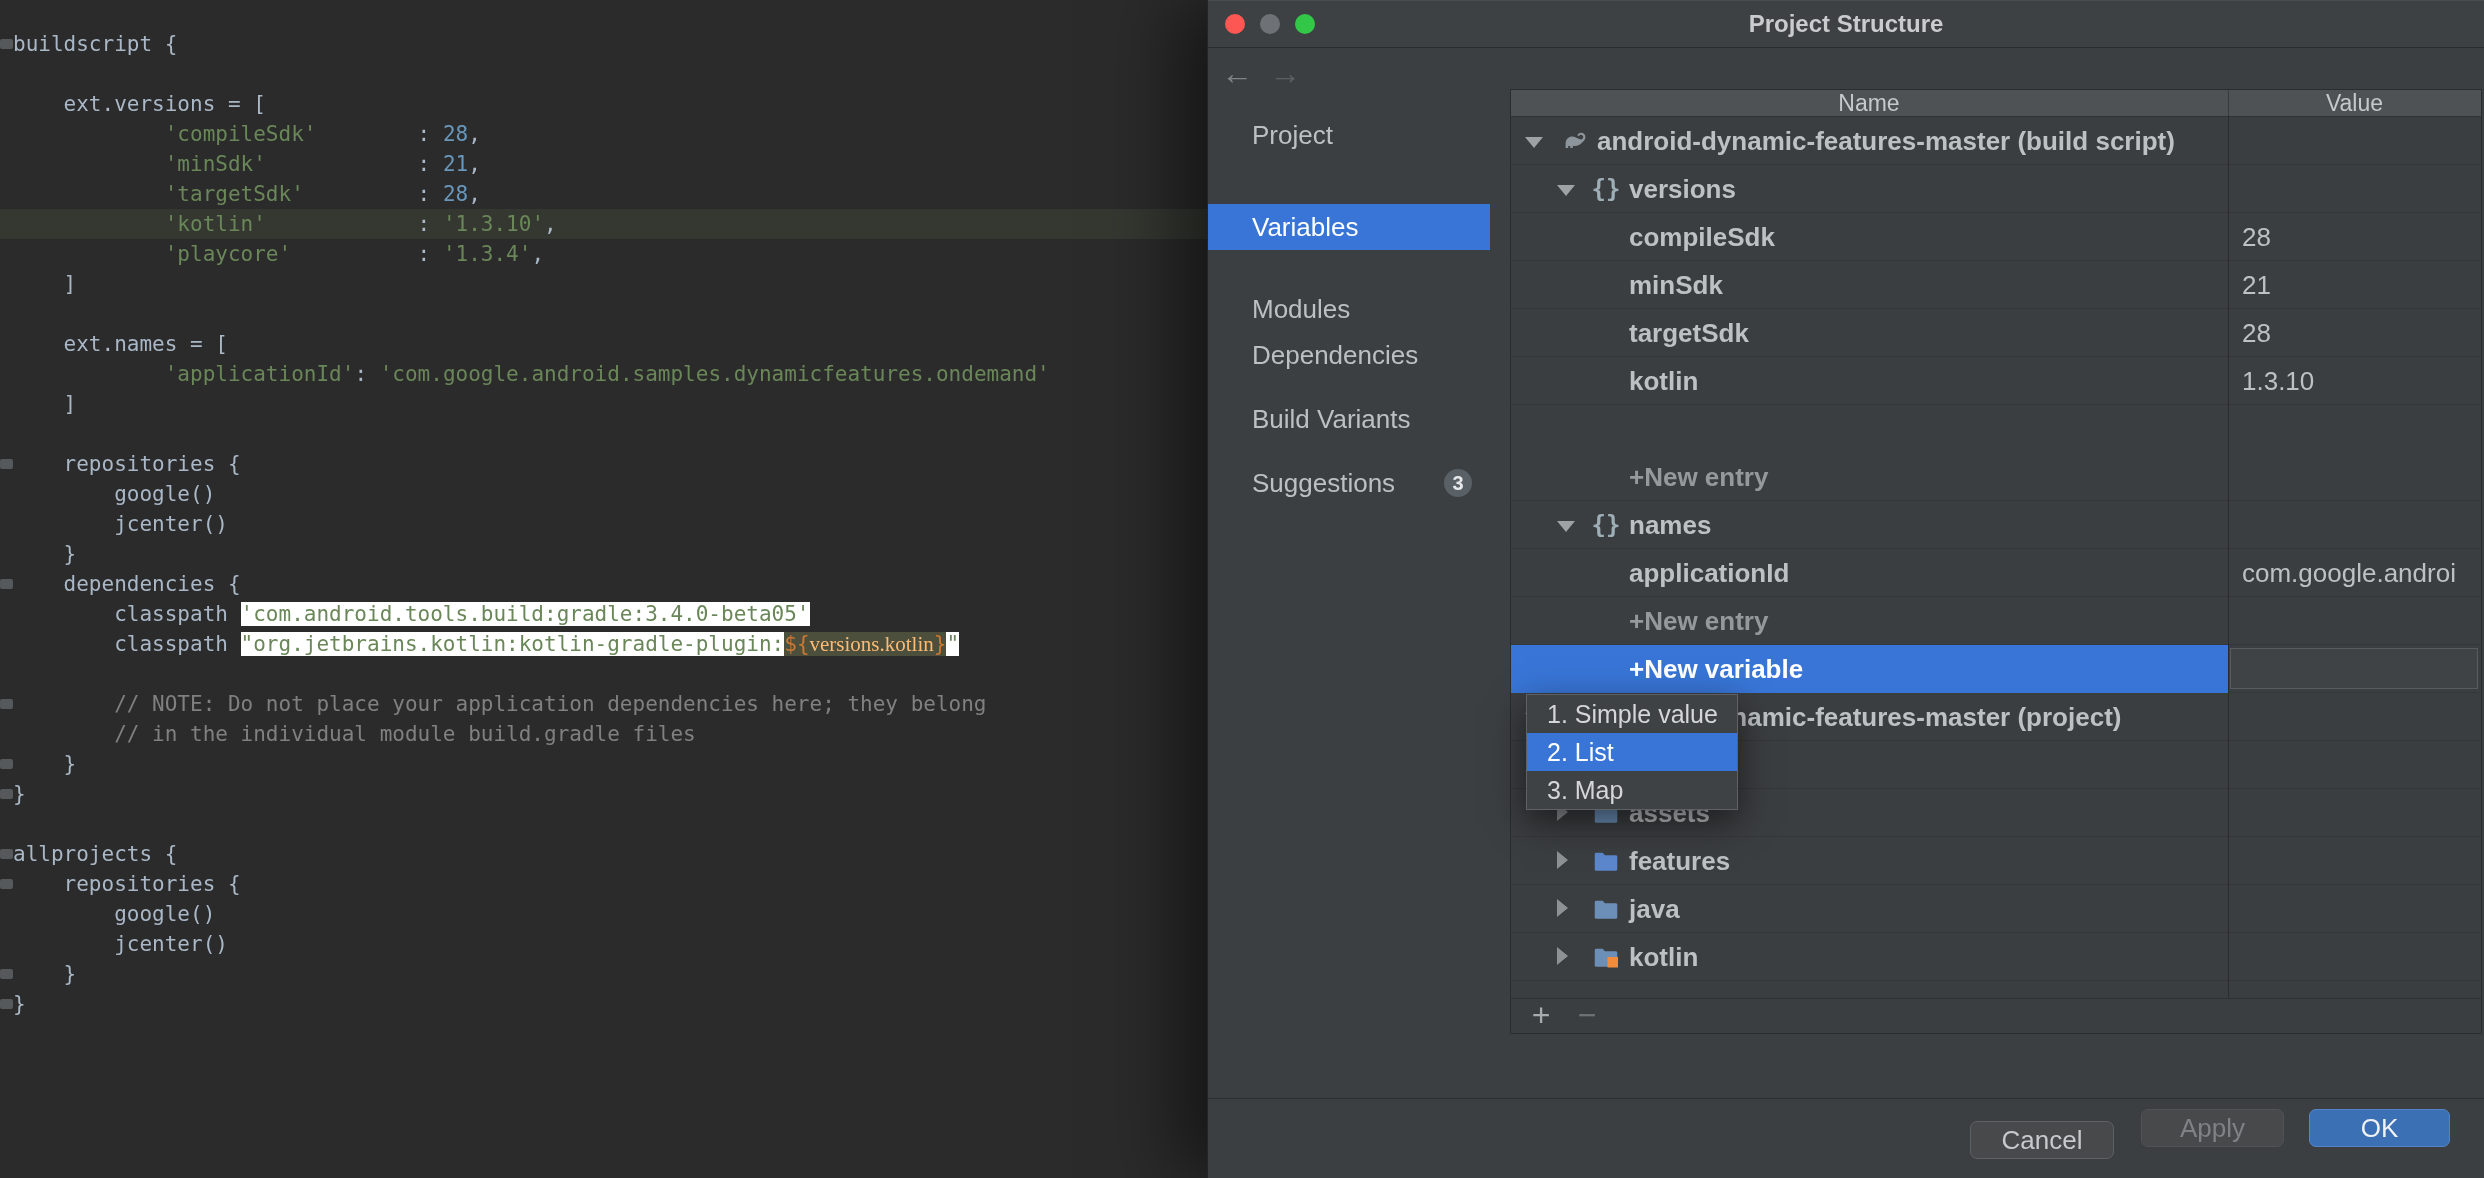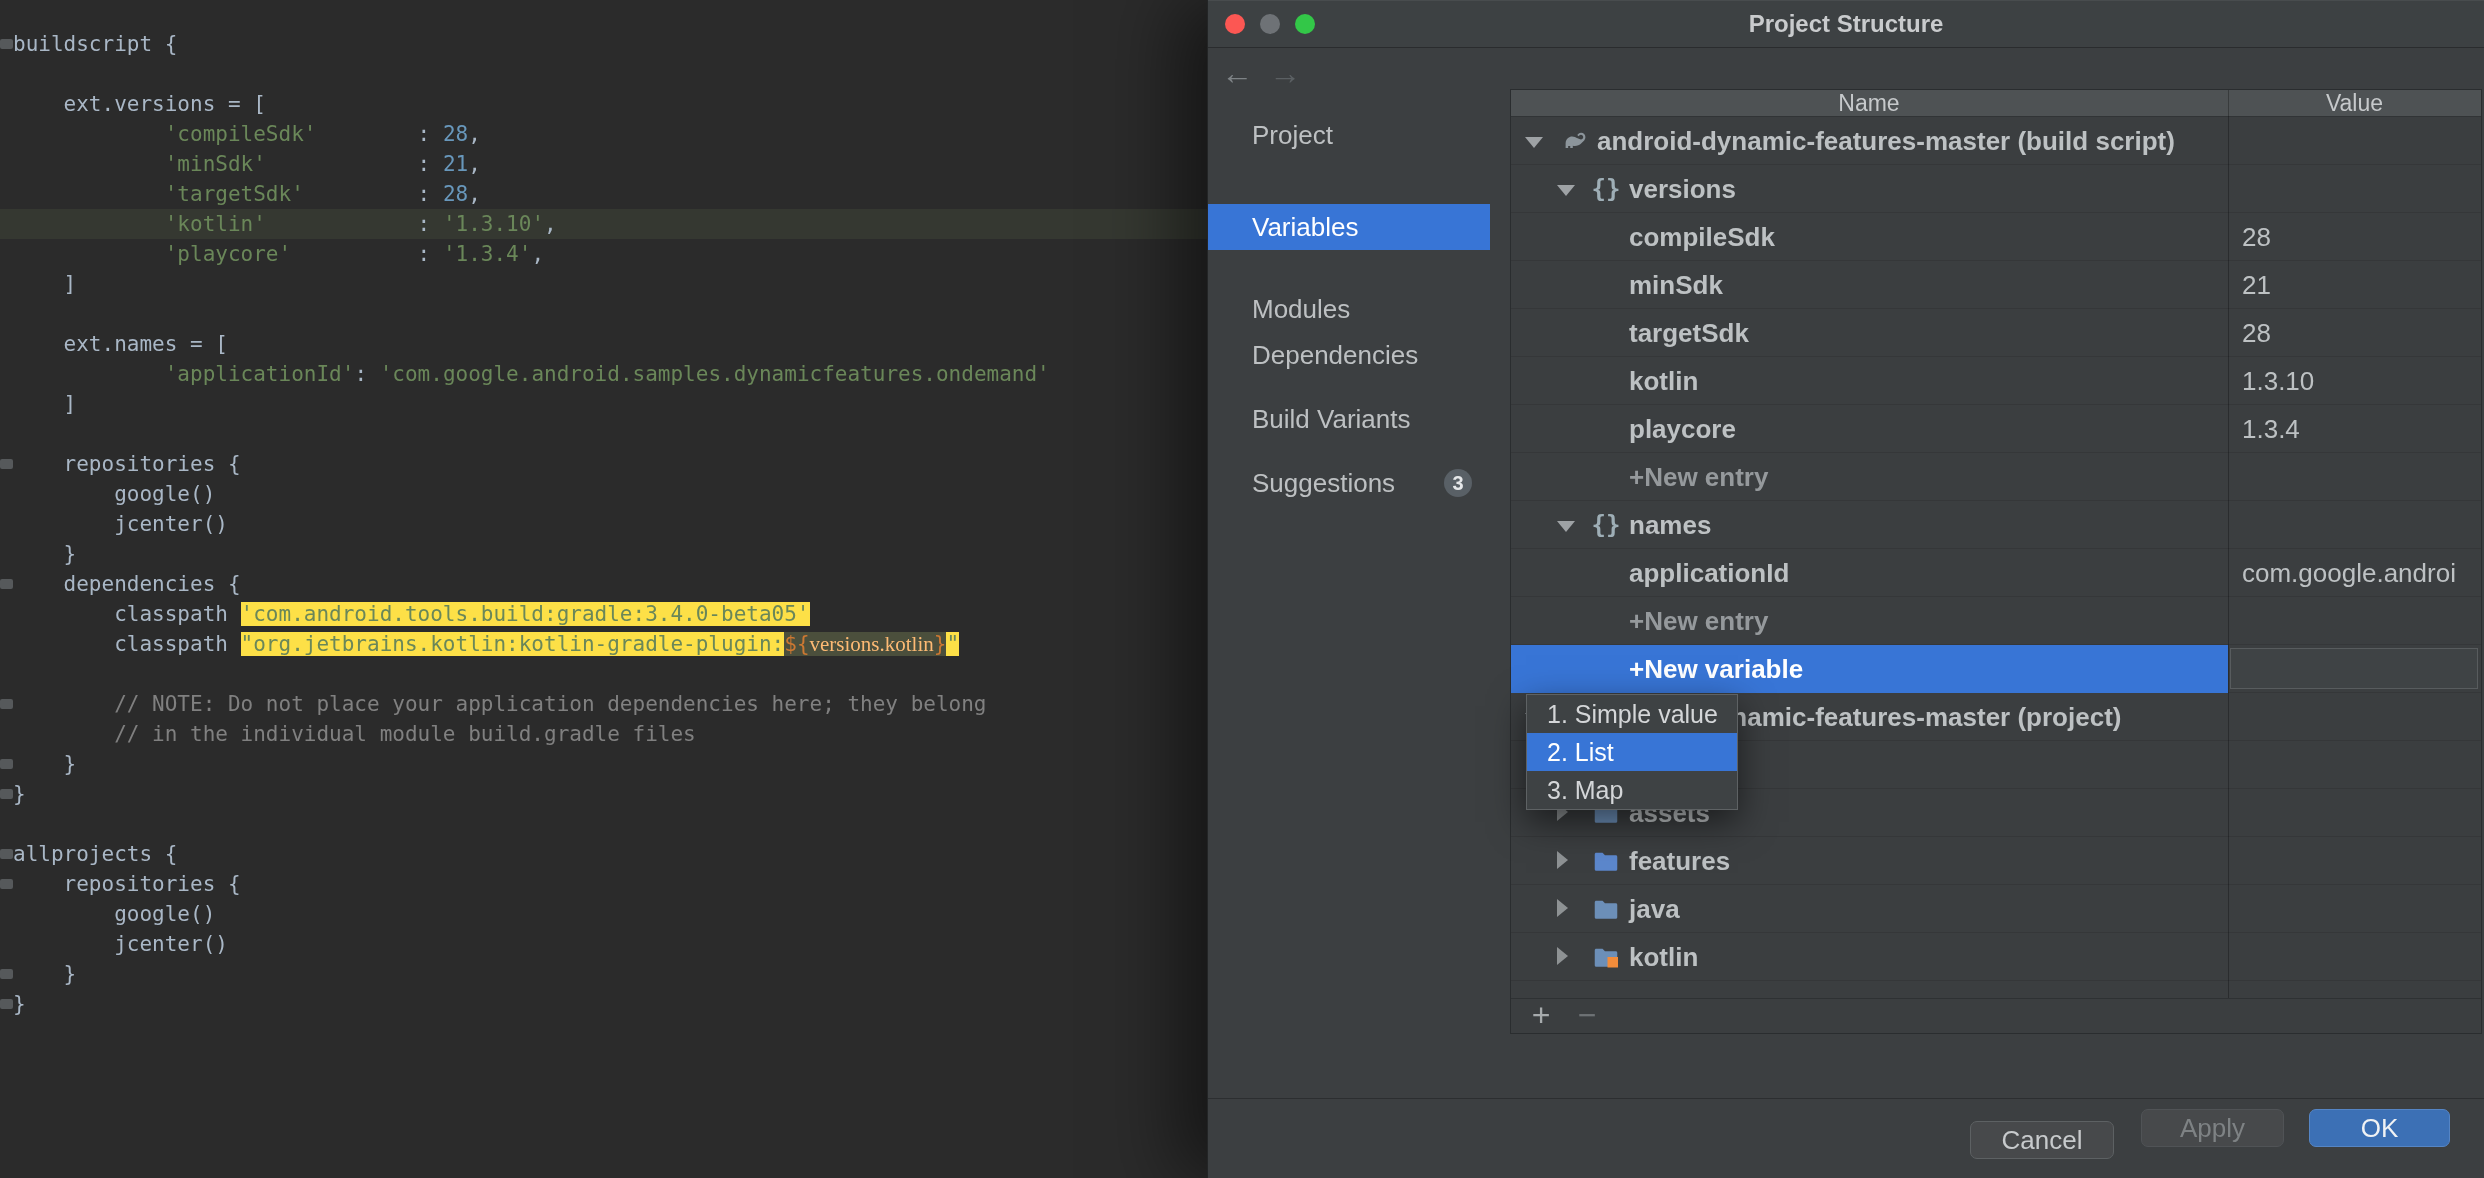--- a/index.html
+++ b/index.html
@@ -11,21 +11,21 @@
             background:#2B2B2B; padding-top:29px; z-index:0; }
   .code-line { position:relative; height:30px; width:100%;
                font-family:"DejaVu Sans Mono","Liberation Mono",monospace;
                font-size:21px; line-height:30px; }
   .code-line.current { background:#353831; }
   .code-text { position:absolute; left:13px; top:0; white-space:pre; }
   .gutter-mark { position:absolute; left:0; top:10px; width:13px; height:10px;
                  background:#56595B; border-radius:2px; }
   .tok-p { color:#A9B7C6; } .tok-s { color:#6A8759; } .tok-n { color:#6897BB; }
   .tok-c { color:#808080; }
-  .tok-hs { color:#6A8759; background:#fde047; }
+  .tok-hs { color:#6A8759; background:#ffffff; }
   .tok-hb { color:#CC7832; background:#4B4F3C; }
   .tok-hi { color:#fdba74; background:#4B4F3C;font-family:Liberation Serif, serif; }
 
   
   #dialog { position:absolute; left:1207px; top:0; width:1277px; height:1178px;
             background:#3C3F41; z-index:10; border-left:1px solid #232526;
             box-shadow:-30px 0 70px rgba(0,0,0,.5); }
   #titlebar { position:absolute; left:0; top:0; right:0; height:48px;
               background:#3D4143; border-bottom:1px solid #2A2C2E;
               box-shadow:inset 0 1px 0 rgba(255,255,255,.06); }
@@ -271,24 +271,20 @@
             <span class="rvalue">21</span>
           </div>
           <div class="row" style="top: 192px;">
             <span class="rname" style="left: 118px;">targetSdk</span>
             <span class="rvalue">28</span>
           </div>
           <div class="row" style="top: 240px;">
             <span class="rname" style="left: 118px;">kotlin</span>
             <span class="rvalue">1.3.10</span>
           </div>
-          <div class="row" style="top: 288px;">
-            <span class="rname" style="left: 118px;">playcore</span>
-            <span class="rvalue">1.3.4</span>
-          </div>
           <div class="row" style="top: 336px;">
             <span class="rname muted" style="left: 118px;">+New entry</span>
           </div>
           <div class="row" style="top: 384px;">
             <span class="arrow-open" style="left: 46px;"></span>
             <span class="icon braces" style="left: 80px;">{}</span>
             <span class="rname" style="left: 118px;">names</span>
           </div>
           <div class="row" style="top: 432px;">
             <span class="rname" style="left: 118px;">applicationId</span>

